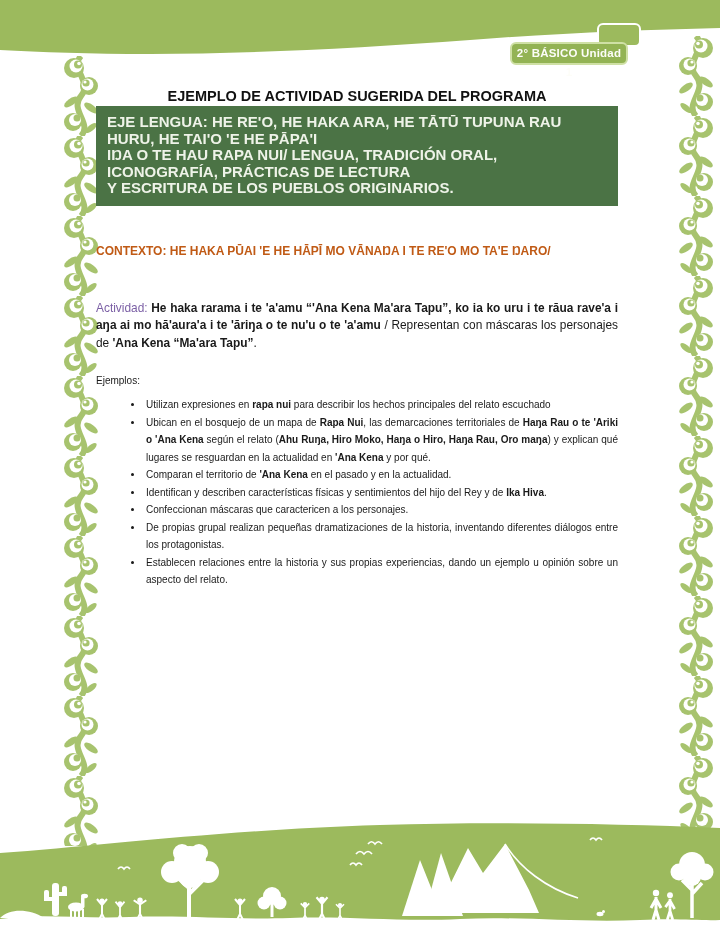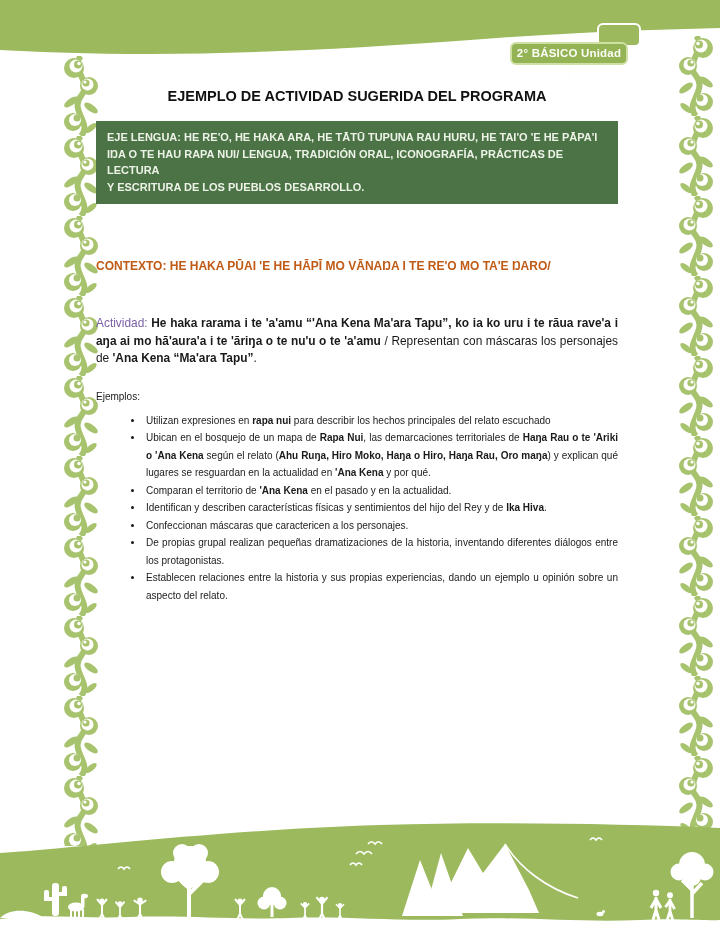--- a/index.html
+++ b/index.html
@@ -40,28 +40,28 @@
   .koru-right{position:absolute;left:676px;top:36px;width:39px;height:820px;}
   .koru-ink{fill:var(--pattern_green);}
 
   
   .content{position:absolute;left:96px;top:0;width:522px;}
   .doc-title{
     margin-top:88px;text-align:center;
     font-size:14.5px;font-weight:bold;color:#111;
   }
   .eje-box{
-    margin-top:17px;
+    margin-top:2px;
     background:var(--box_green);
     color:#eef3e8;
-    font-weight:bold;font-size:11px;line-height:16.5px;
+    font-weight:bold;font-size:15px;line-height:16.5px;
     padding:8px 11px 9px 11px;
   }
   .contexto{
-    margin-top:53px;
+    margin-top:36px;
     color:var(--accent_orange);
     font-weight:bold;font-size:12px;line-height:18px;
   }
   .actividad{
     margin-top:40px;
     font-size:11.9px;line-height:17.5px;
     text-align:justify;
   }
   .ejemplos-label{margin-top:13px;font-size:10px;padding-top:10px;}
   ul.ejemplos{
@@ -135,21 +135,21 @@
     </defs>
     <rect x="0" y="0" width="39" height="820" fill="url(#koruR)"></rect>
   </svg>
 
   <div class="content">
     <h1 class="doc-title">EJEMPLO DE ACTIVIDAD SUGERIDA DEL PROGRAMA</h1>
 
     <div class="eje-box">
       <div>EJE LENGUA: HE RE'O, HE HAKA ARA, HE TĀTŪ TUPUNA RAU HURU, HE TAI'O 'E HE PĀPA'I</div>
       <div>IŊA O TE HAU RAPA NUI/ LENGUA, TRADICIÓN ORAL, ICONOGRAFÍA, PRÁCTICAS DE LECTURA</div>
-      <div>Y ESCRITURA DE LOS PUEBLOS DESARROLLO.</div>
+      <div>Y ESCRITURA DE LOS PUEBLOS ORIGINARIOS.</div>
     </div>
 
     <div class="contexto">
       <div>CONTEXTO: HE HAKA PŪAI 'E HE HĀPĪ MO VĀNAŊA I TE RE'O MO TA'E ŊARO/</div>
     </div>
 
     <p class="actividad"><span class="purple">Actividad:</span><span> </span><span class="b">He haka rarama i te 'a'amu “'Ana Kena Ma'ara Tapu”, ko ia ko uru i te rāua rave'a i aŋa ai mo hā'aura'a i te 'āriŋa o te nu'u o te 'a'amu </span><span>/ Representan con máscaras los personajes de </span><span class="b">'Ana Kena “Ma'ara Tapu”</span><span>.</span></p>
 
     <p class="ejemplos-label">Ejemplos:</p>
 

